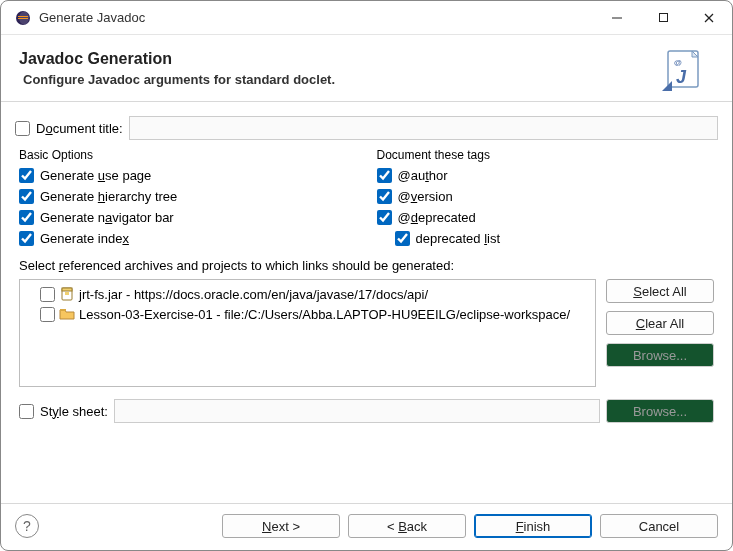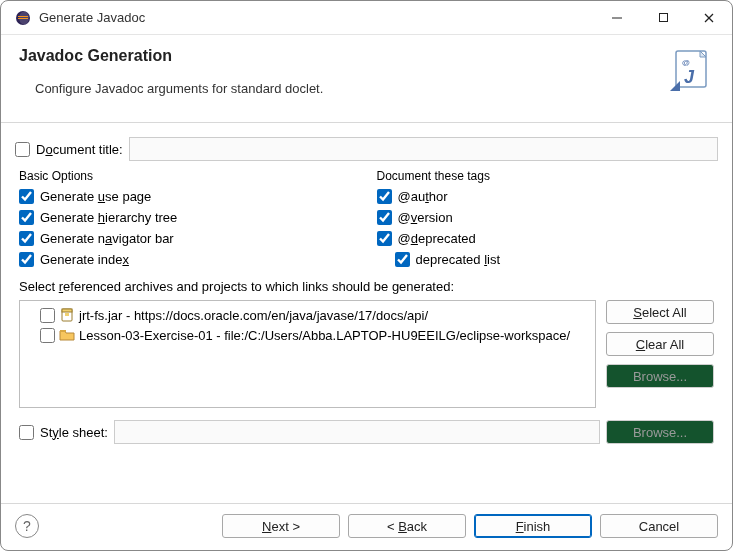--- a/index.html
+++ b/index.html
@@ -40,35 +40,36 @@
   .titlebar .win-btn {
     width: 46px; height: 34px;
     display: flex; align-items: center; justify-content: center;
     font-size: 14px;
     color: #222;
   }
 
   
   .banner {
     display: flex;
-    padding: 12px 18px 10px 18px;
+    padding: 12px 26px 10px 18px;
     border-bottom: 1px solid #d8d8d8;
-    align-items: flex-start;
+    align-items: flex-end;
   }
   .banner-text { flex: 1; }
   .banner h1 {
     margin: 0 0 4px 0;
     font-size: 16px;
     font-weight: 600;
     color: #222;
   }
   .banner p {
-    margin: 16px;
+    margin: 4px;
     font-size: 13px;
     color: #333;
+    font-weight: bold;
   }
   .banner-icon {
     width: 44px; height: 44px;
     margin-left: 10px;
     flex-shrink: 0;
   }
 
   
   .content {
     flex: 1;

